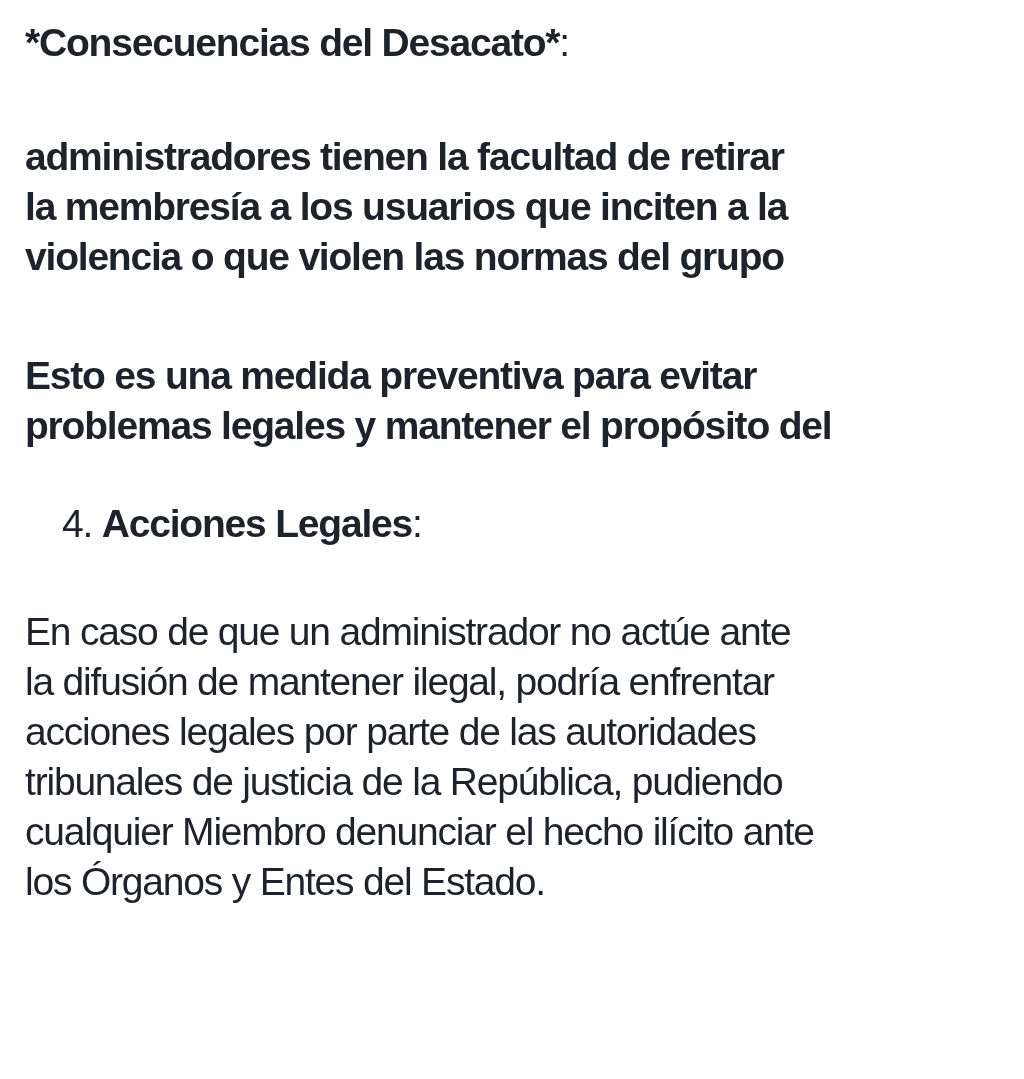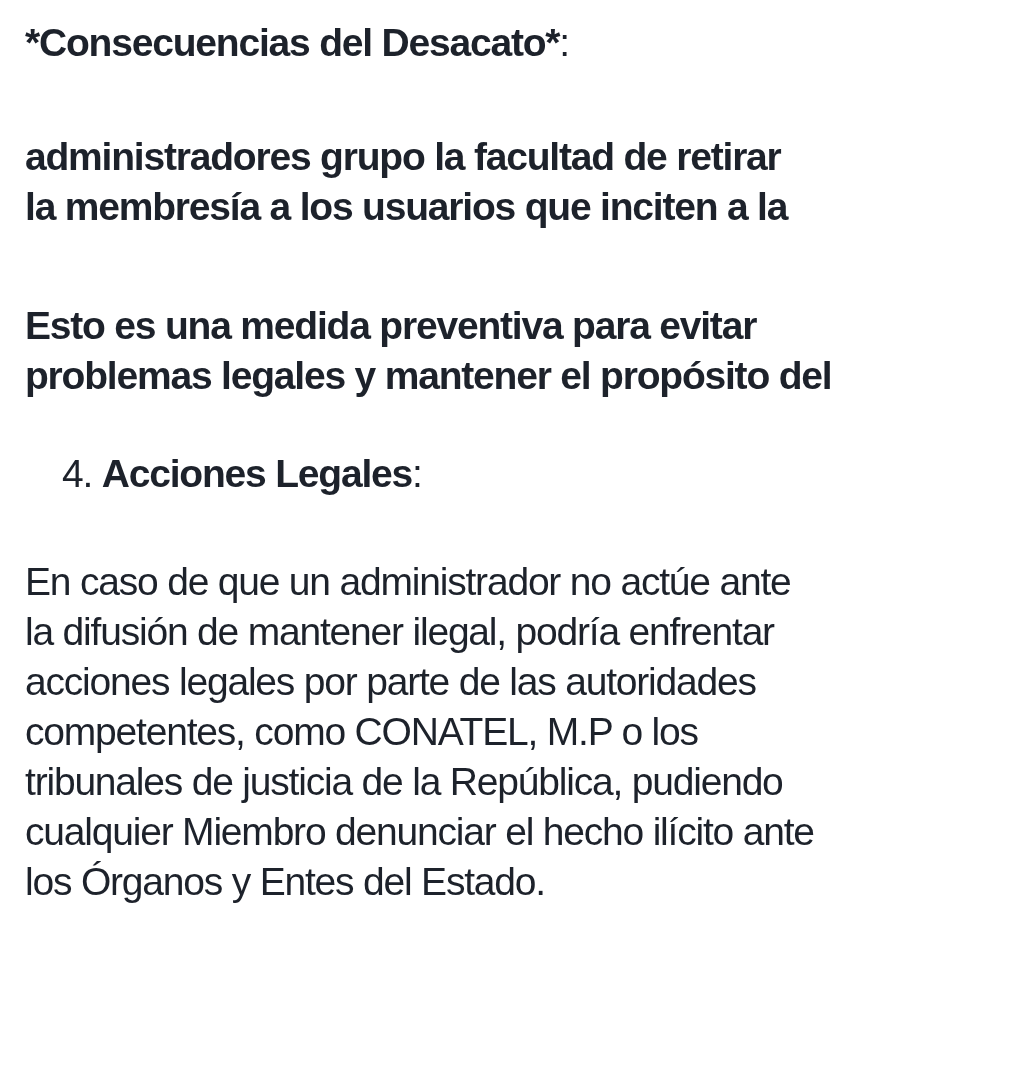--- a/index.html
+++ b/index.html
@@ -41,36 +41,36 @@
 </head>
 <body>
 
 <div class="page">
 
   <div class="title-block line">
     <span class="bold">*Consecuencias del Desacato*</span><span class="colon">:</span>
   </div>
 
   <div class="para-1">
-    <div class="line bold">administradores grupo la facultad de retirar</div>
+    <div class="line bold">administradores tienen la facultad de retirar</div>
     <div class="line bold">la membresía a los usuarios que inciten a la</div>
+    <div class="line bold">violencia o que violen las normas del grupo</div>
   </div>
 
   <div class="para-2">
     <div class="line bold">Esto es una medida preventiva para evitar</div>
     <div class="line bold">problemas legales y mantener el propósito del</div>
   </div>
 
   <div class="heading-4 line">
     <span class="num">4. </span><span class="label">Acciones Legales</span><span class="colon">:</span>
   </div>
 
   <div class="para-3">
     <div class="line regular">En caso de que un administrador no actúe ante</div>
     <div class="line regular">la difusión de mantener ilegal, podría enfrentar</div>
     <div class="line regular">acciones legales por parte de las autoridades</div>
-    <div class="line regular">competentes, como CONATEL, M.P o los</div>
     <div class="line regular">tribunales de justicia de la República, pudiendo</div>
     <div class="line regular">cualquier Miembro denunciar el hecho ilícito ante</div>
     <div class="line regular">los Órganos y Entes del Estado.</div>
   </div>
 
 </div>
 
 </body></html>

